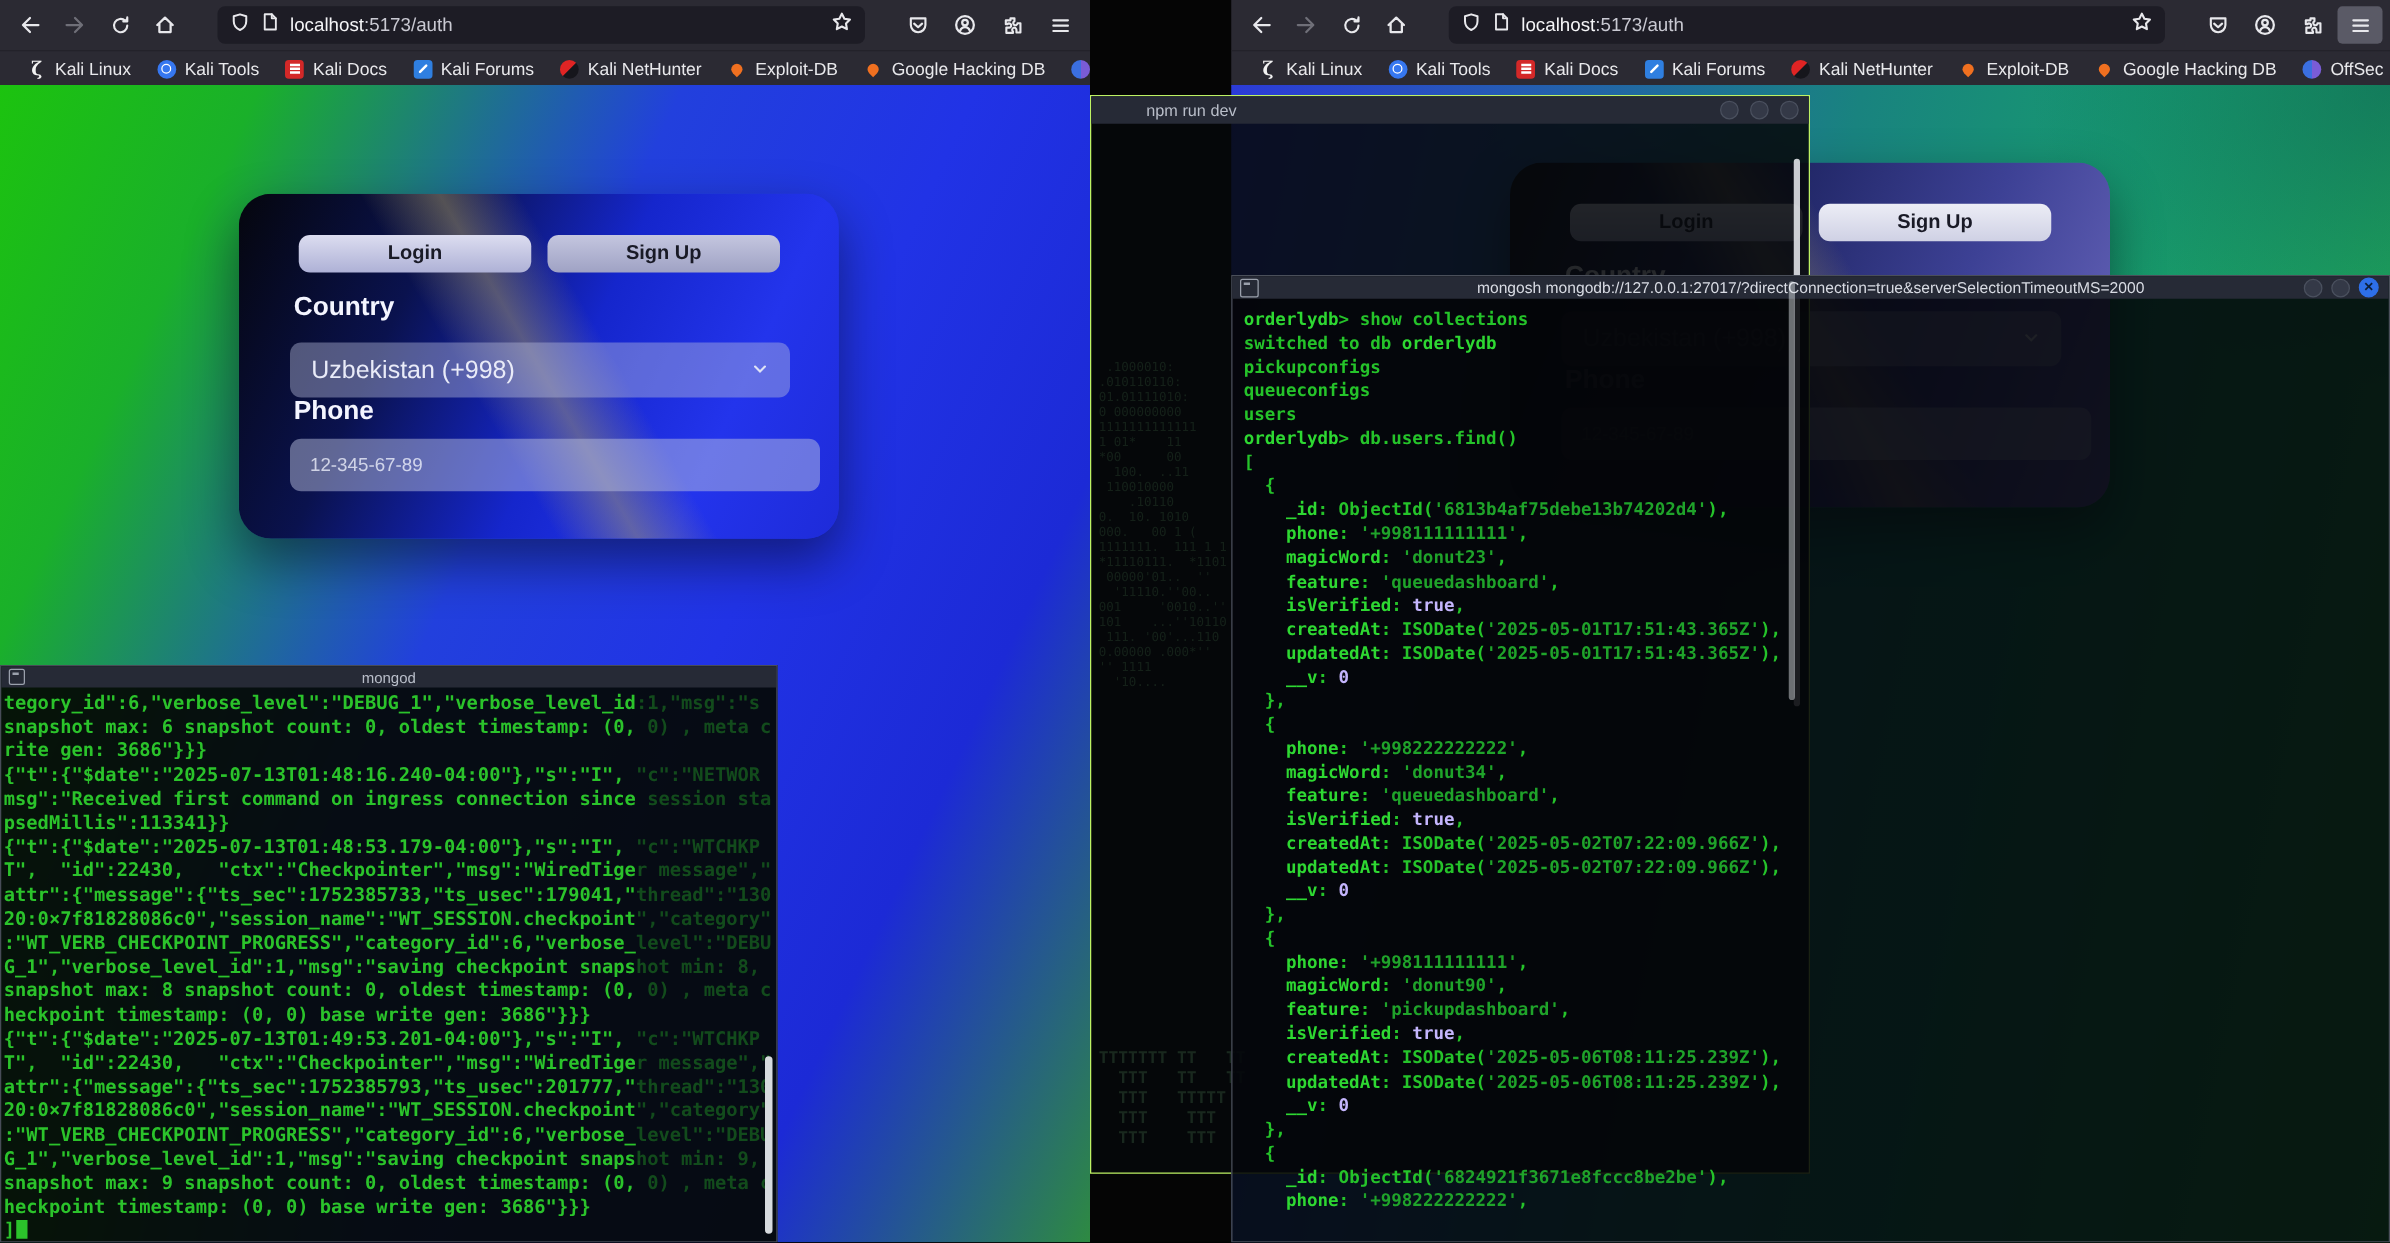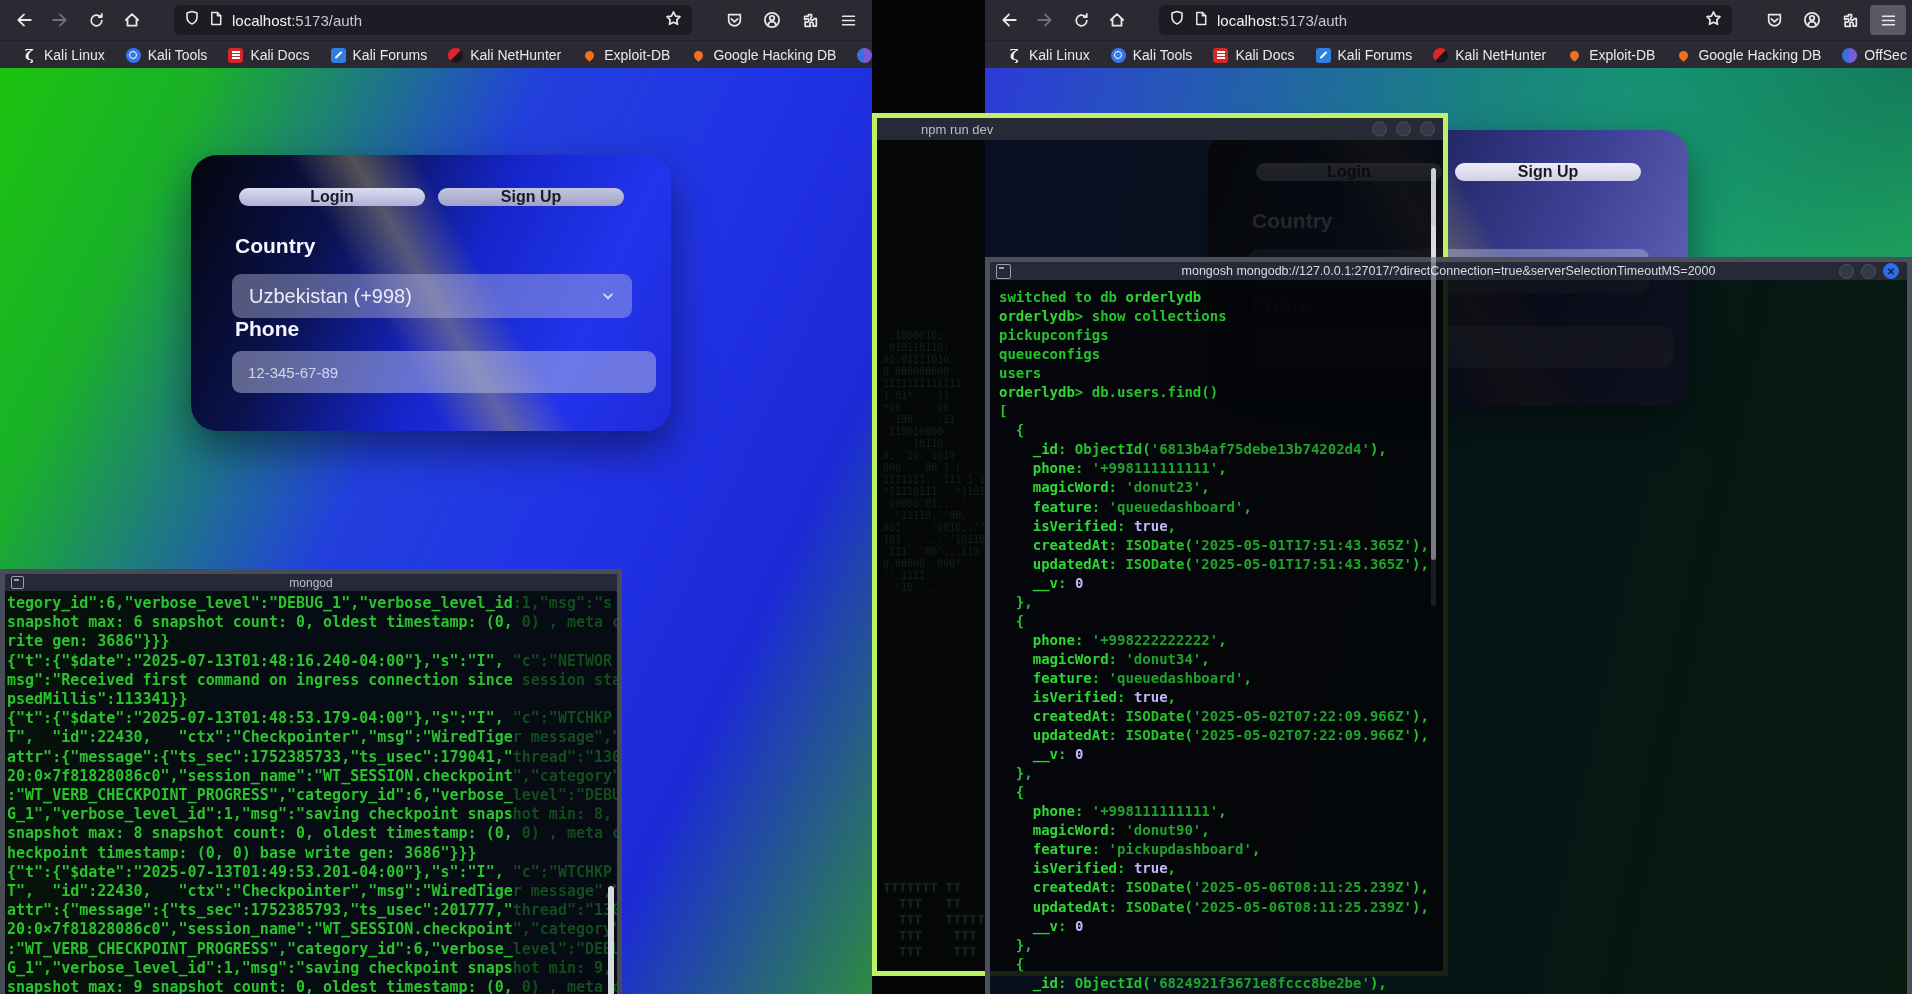--- a/index.html
+++ b/index.html
@@ -47,39 +47,39 @@
 
   
   .auth-card{position:absolute;width:480px;height:276px;border-radius:26px;
              box-shadow:0 18px 42px rgba(0,0,0,.45);}
   .auth-card.card-left{left:191px;top:87px;background:
       linear-gradient(60deg, rgba(0,0,0,0) 40%, rgba(175,160,95,.45) 50%, rgba(0,0,0,0) 60%),
       linear-gradient(115deg,#05060d 0%,#0a124e 28%,#1526cc 55%,#2334ec 78%,#1e2bd9 100%);}
   .auth-card.card-right{left:223px;top:62px;background:
       linear-gradient(60deg, rgba(0,0,0,0) 40%, rgba(175,160,95,.4) 50%, rgba(0,0,0,0) 60%),
       linear-gradient(112deg,#090a12 0%,#1d2360 35%,#3d4195 68%,#6b68bd 100%);}
-  .tab-btn{position:absolute;top:33px;width:186px;height:18px;border-radius:9px;border:none;
+  .tab-btn{position:absolute;top:33px;width:186px;height:30px;border-radius:9px;border:none;
            font-family:inherit;font-size:16px;font-weight:600;color:#191a26;
            display:flex;align-items:center;justify-content:center;}
   .tab-login{left:48px;background:linear-gradient(180deg,#dcddf0,#aeb1d6);}
   .tab-signup{left:247px;background:linear-gradient(180deg,#c4c6df,#9fa2c4);}
   .card-right .tab-signup{background:linear-gradient(180deg,#ecedf6,#cfd1e4);}
   .fld-label{position:absolute;left:44px;font-size:21px;font-weight:bold;color:#f4f5ff;}
   .lbl-country{top:79px;} .lbl-phone{top:162px;}
   .fld-select{position:absolute;left:41px;top:119px;width:400px;height:44px;border-radius:9px;
               background:rgba(185,190,222,.42);display:flex;align-items:center;padding:0 17px;
               box-sizing:border-box;font-size:20px;color:#e9ebf8;}
   .fld-select .chev{margin-left:auto;}
   .fld-input{position:absolute;left:41px;top:196px;width:424px;height:42px;border-radius:9px;border:none;
              background:rgba(190,196,226,.48);padding:0 16px;box-sizing:border-box;
              font-family:inherit;font-size:15px;color:#f0f2fc;outline:none;}
   .fld-input::placeholder{color:rgba(240,242,252,.78);}
 
   
-  .term{position:absolute;box-sizing:border-box;border:5px solid #bef264;margin-top:37px;}
+  .term{position:absolute;box-sizing:border-box;border:1px solid #bef264;}
   .term .tbar{height:22px;background:#262a36;display:flex;align-items:center;position:relative;}
   .term .t-title{font-size:13px;color:#b9bec9;white-space:nowrap;}
   .wicon{width:13px;height:13px;border:1px solid #9aa0ac;border-radius:2px;margin:0 6px;position:relative;flex:0 0 auto;}
   .wicon:after{content:"";position:absolute;left:2px;top:2px;width:5px;height:2px;background:#9aa0ac;}
   .wbtns{position:absolute;right:8px;top:50%;transform:translateY(-50%);display:flex;gap:9px;align-items:center;}
   .wbtn{width:15px;height:15px;border-radius:50%;background:#343947;border:1.5px solid #4a505e;box-sizing:border-box;}
   .wbtn.close-blue{background:#2e6fe8;border-color:#2e6fe8;color:#0b1e3a;font-size:10px;font-weight:bold;
                    display:flex;align-items:center;justify-content:center;width:16px;height:16px;}
   .tcontent{position:absolute;left:0;right:0;bottom:0;overflow:hidden;}
   .tline{white-space:pre;font-family:"DejaVu Sans Mono",monospace;font-weight:700;}
@@ -425,22 +425,22 @@
     <div class="tbar">
       <span class="wicon"></span>
       <span class="t-title">mongosh mongodb://127.0.0.1:27017/?directConnection=true&amp;serverSelectionTimeoutMS=2000</span>
       <span class="wbtns" style="gap:7px;">
         <span class="wbtn"></span>
         <span class="wbtn"></span>
         <span class="wbtn close-blue">✕</span>
       </span>
     </div>
     <div class="tcontent">
+        <div class="tline"><span class="sg-b">orderlydb</span><span class="sg-g">&gt; show collections</span></div>
         <div class="tline"><span class="sg-g">switched to db </span><span class="sg-b">orderlydb</span></div>
-        <div class="tline"><span class="sg-b">orderlydb</span><span class="sg-g">&gt; show collections</span></div>
         <div class="tline"><span class="sg-g">pickupconfigs</span></div>
         <div class="tline"><span class="sg-g">queueconfigs</span></div>
         <div class="tline"><span class="sg-g">users</span></div>
         <div class="tline"><span class="sg-b">orderlydb</span><span class="sg-g">&gt; db.users.find()</span></div>
         <div class="tline"><span class="sg-g">[</span></div>
         <div class="tline"><span class="sg-g">  {</span></div>
         <div class="tline"><span class="sg-g">    </span><span class="sg-b">_id</span><span class="sg-g">: ObjectId(</span><span class="sg-s">'6813b4af75debe13b74202d4'</span><span class="sg-g">),</span></div>
         <div class="tline"><span class="sg-g">    </span><span class="sg-b">phone</span><span class="sg-g">: </span><span class="sg-s">'+998111111111'</span><span class="sg-g">,</span></div>
         <div class="tline"><span class="sg-g">    </span><span class="sg-b">magicWord</span><span class="sg-g">: </span><span class="sg-s">'donut23'</span><span class="sg-g">,</span></div>
         <div class="tline"><span class="sg-g">    </span><span class="sg-b">feature</span><span class="sg-g">: </span><span class="sg-s">'queuedashboard'</span><span class="sg-g">,</span></div>

